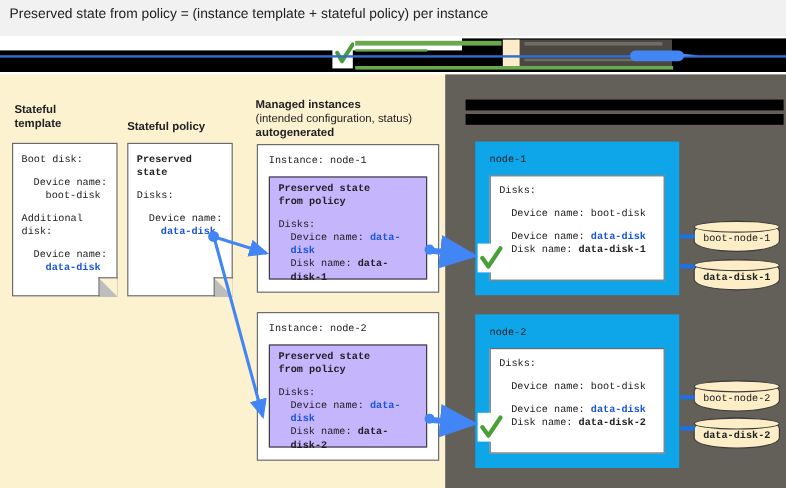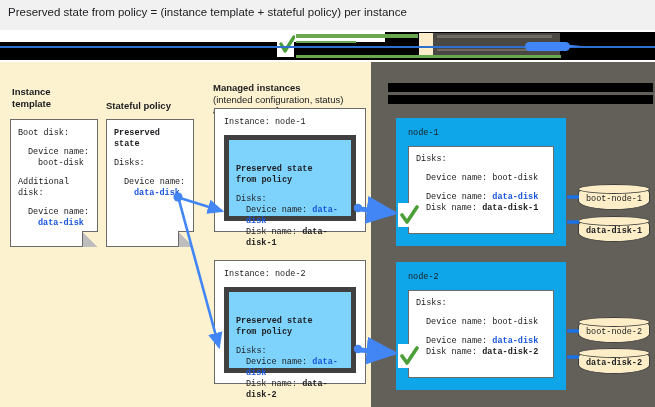--- a/index.html
+++ b/index.html
@@ -92,27 +92,27 @@
   .bluebold{color:#1a56db;font-weight:bold;}
   .bold{font-weight:bold;}
 
   
   .inst-card{
     position:absolute;background:#fff;border:1px solid #6b6b6b;
     box-sizing:border-box;
     font-family:"Liberation Mono","DejaVu Sans Mono",monospace;
     font-size:8.5px;color:#202124;
   }
-  #inst-node-1{left:214px;top:108px;width:152px;height:124px;}
+  #inst-node-1{left:214px;top:120px;width:152px;height:124px;}
   #inst-node-2{left:214px;top:260px;width:152px;height:124px;}
   .inst-title{position:absolute;left:9px;top:8px;font-size:8.5px;color:#202124;}
   .inner-box{
     position:absolute;left:9px;top:26px;right:9px;bottom:10px;
-    border:5px solid #404040;background:#7dd3fc;
-    padding:24px 7px;box-sizing:border-box;line-height:11px;
+    border:1px solid #404040;background:#c4b5fd;
+    padding:4px 7px;box-sizing:border-box;line-height:11px;
   }
 
   
   .node-panel{
     position:absolute;background:#0ea5e9;
     box-sizing:border-box;
   }
   #node-panel-1{left:396px;top:118px;width:170px;height:128px;}
   #node-panel-2{left:396px;top:262px;width:170px;height:128px;}
   .node-title{
@@ -189,21 +189,21 @@
     <div class="band-white-strip"></div>
   </div>
 
   <div class="panel-left"></div>
   <div class="panel-right"></div>
 
   <div class="redact" id="redact-1"></div>
   <div class="redact" id="redact-2"></div>
 
   <div class="col-head" id="hdr-instance-template">
-    <div>Instance</div>
+    <div>Stateful</div>
     <div>template</div>
   </div>
 
   <div class="col-head" id="hdr-stateful-policy">
     <div>Stateful policy</div>
   </div>
 
   <div class="col-head" id="hdr-managed">
     <div>Managed instances</div>
     <div class="sub">(intended configuration, status)</div>

